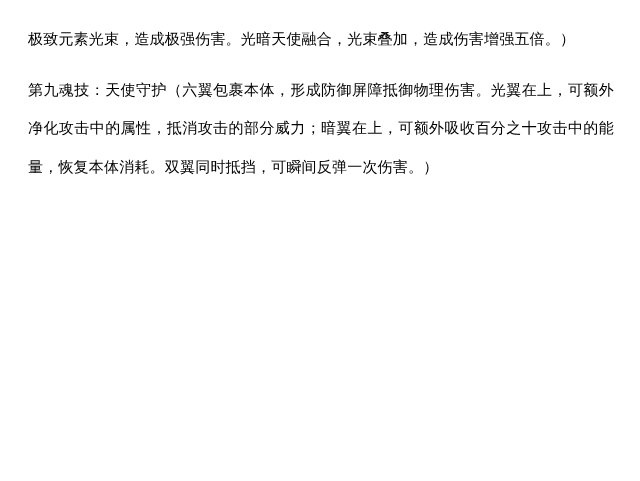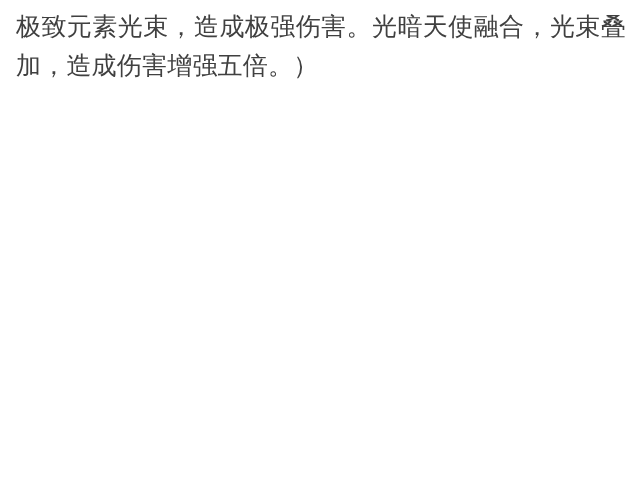--- a/index.html
+++ b/index.html
@@ -14,28 +14,29 @@
     font-family: "DejaVu Sans", "Liberation Sans", sans-serif;
   }
   #page {
     width: 640px;
     height: 481px;
     box-sizing: border-box;
     padding: 8px 14px 8px 16px;
     background: #ffffff;
   }
   .para {
-    margin: 0;
-    color: #404040;
-    font-size: 25px;
+    margin: 12px;
+    color: #000000;
+    font-size: 15px;
     line-height: 38.5px;
     letter-spacing: 0.2px;
     text-align: justify;
     text-justify: inter-character;
     word-break: break-all;
   }
 </style>
 </head>
 <body>
 
 <div id="page">
   <p class="para">极致元素光束，造成极强伤害。光暗天使融合，光束叠加，造成伤害增强五倍。）</p>
+  <p class="para">第九魂技：天使守护（六翼包裹本体，形成防御屏障抵御物理伤害。光翼在上，可额外净化攻击中的属性，抵消攻击的部分威力；暗翼在上，可额外吸收百分之十攻击中的能量，恢复本体消耗。双翼同时抵挡，可瞬间反弹一次伤害。）</p>
 </div>
 
 </body></html>

